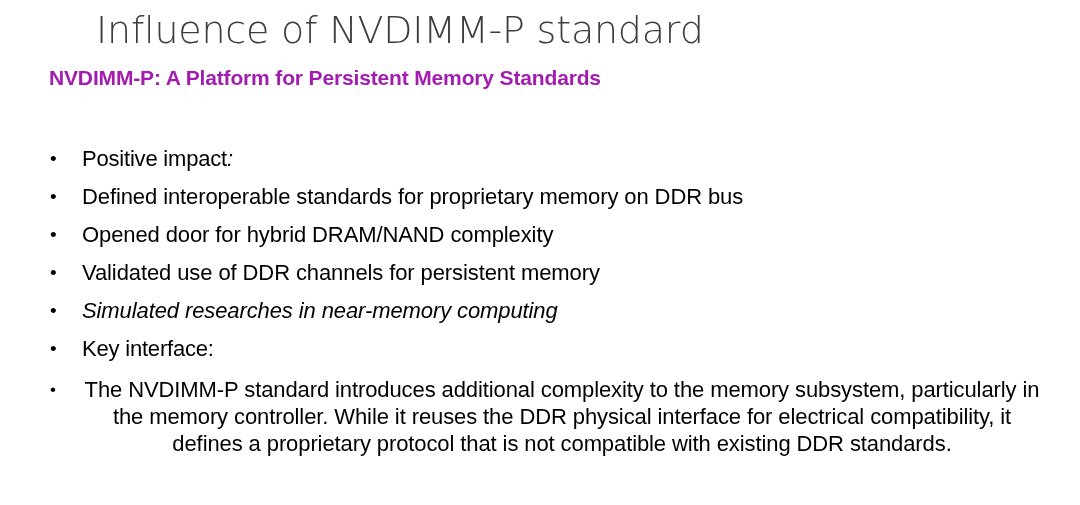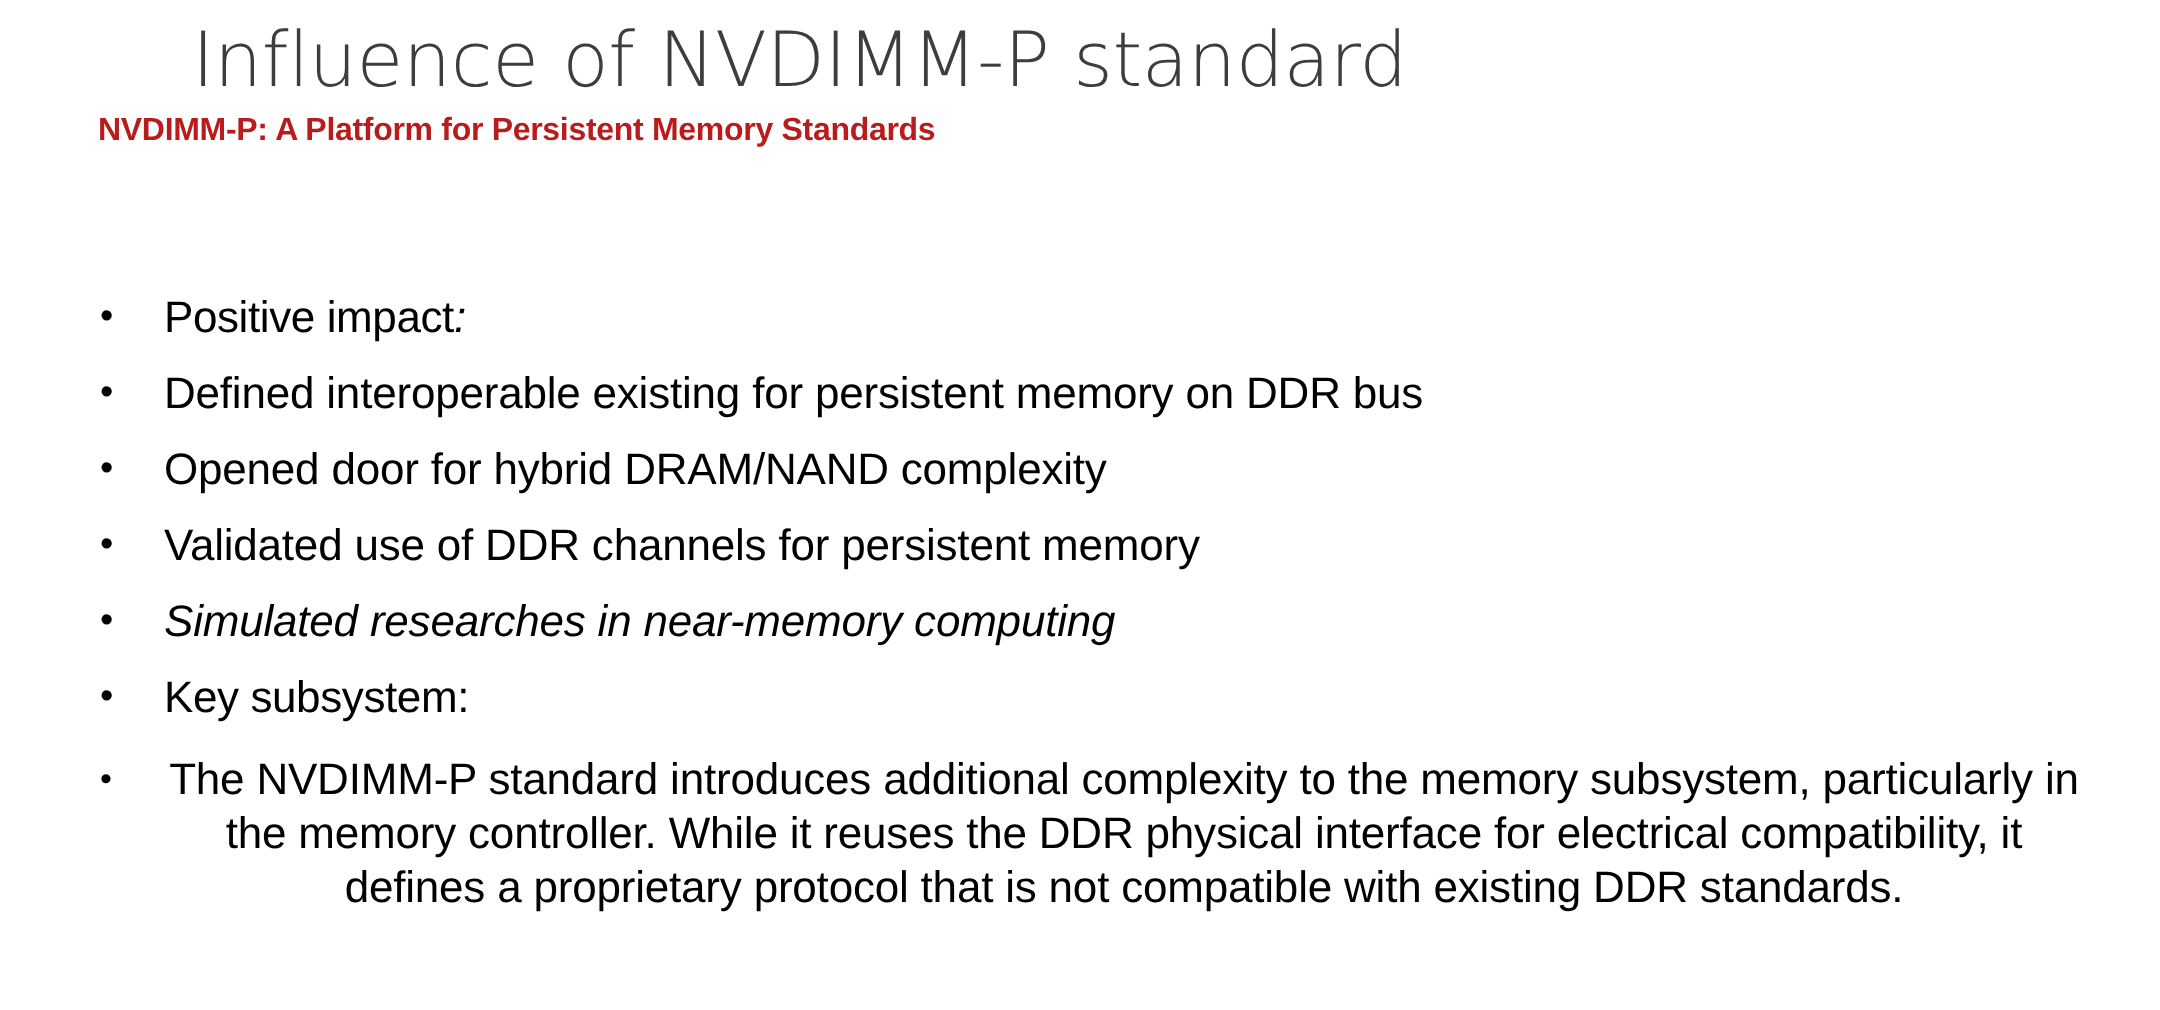--- a/index.html
+++ b/index.html
@@ -37,28 +37,28 @@
     line-height: 48px;
     color: #3d3d3d;
     white-space: nowrap;
     margin-left: 48px;
   }
 
   
   .slide-subtitle {
     position: absolute;
     left: 49px;
-    top: 52px;
+    top: 64px;
     width: 1000px;
     font-family: "Liberation Sans", "DejaVu Sans", sans-serif;
-    font-size: 16px;
+    font-size: 21px;
     font-weight: bold;
     letter-spacing: -0.15px;
     line-height: 28px;
-    color: #b91c1c;
+    color: #a21caf;
     white-space: nowrap;
   }
 
   
   .body-list {
     position: absolute;
     left: 44px;
     top: 140px;
     width: 1010px;
     margin: 0;
@@ -131,37 +131,37 @@
 
   <div class="slide-subtitle">NVDIMM-P: A Platform for Persistent Memory Standards</div>
 
   <ul class="body-list" id="body-list">
       <li class="bullet-row is-bold">
         <span class="bullet-mark">•</span>
         <span class="bullet-text">Positive impact<span class="trail-italic">:</span></span>
       </li>
       <li class="bullet-row">
         <span class="bullet-mark">•</span>
-        <span class="bullet-text">Defined interoperable existing for persistent memory on DDR bus</span>
+        <span class="bullet-text">Defined interoperable standards for proprietary memory on DDR bus</span>
       </li>
       <li class="bullet-row">
         <span class="bullet-mark">•</span>
         <span class="bullet-text">Opened door for hybrid DRAM/NAND complexity</span>
       </li>
       <li class="bullet-row">
         <span class="bullet-mark">•</span>
         <span class="bullet-text">Validated use of DDR channels for persistent memory</span>
       </li>
       <li class="bullet-row is-italic">
         <span class="bullet-mark">•</span>
         <span class="bullet-text">Simulated researches in near-memory computing</span>
       </li>
       <li class="bullet-row is-bold">
         <span class="bullet-mark">•</span>
-        <span class="bullet-text">Key subsystem:</span>
+        <span class="bullet-text">Key interface:</span>
       </li>
       <li class="bullet-row is-paragraph">
         <span class="bullet-mark">•</span>
         <span class="bullet-text">The NVDIMM-P standard introduces additional complexity to the memory subsystem, particularly in the memory controller. While it reuses the DDR physical interface for electrical compatibility, it defines a proprietary protocol that is not compatible with existing DDR standards.</span>
       </li>
     </ul>
 
 </div>
 
 </body></html>

